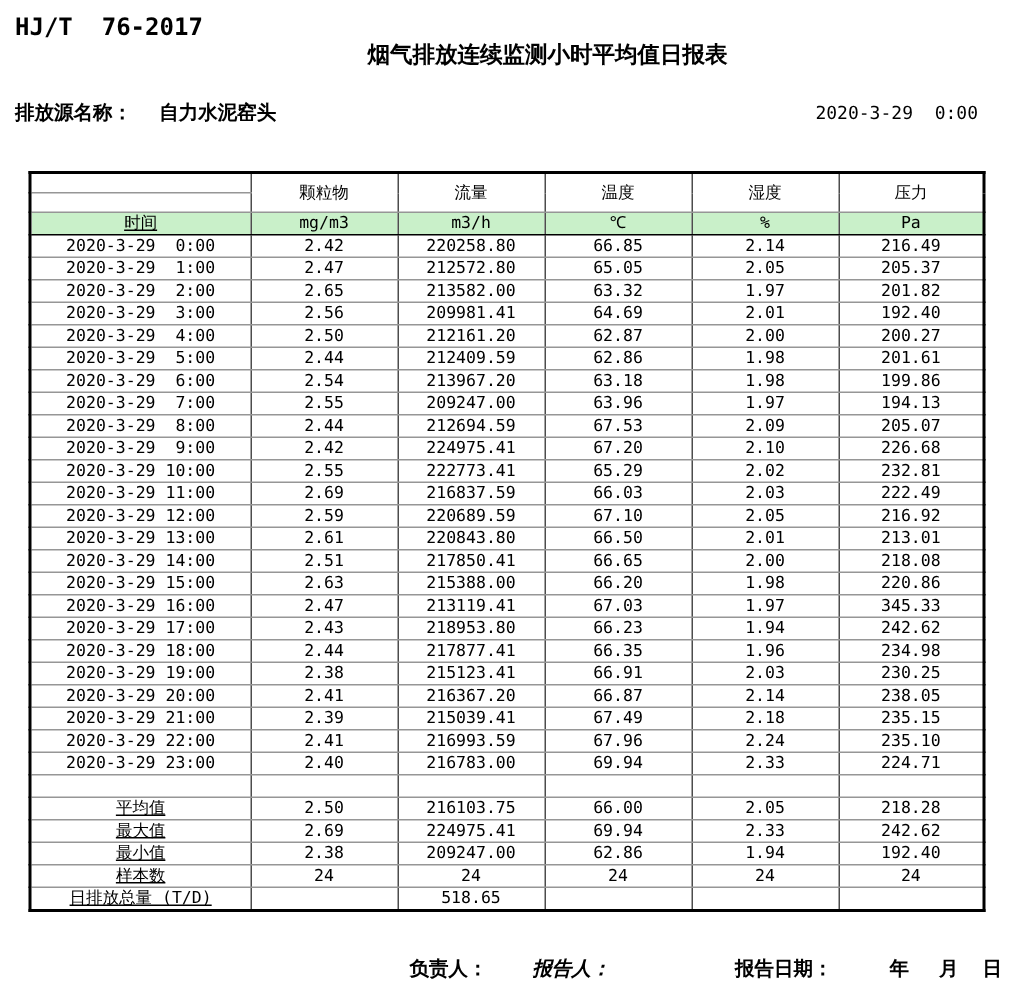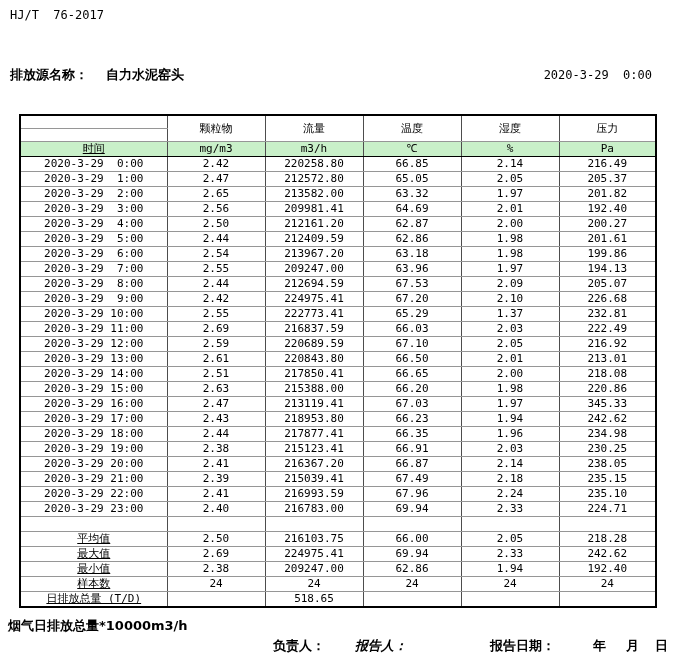--- a/index.html
+++ b/index.html
@@ -4,21 +4,21 @@
 <style>
   html,body { margin:0; padding:0; background:#ffffff; }
   .page {
     position:relative; width:674px; height:661px; overflow:hidden;
     background:#ffffff; color:#000;
     font-family:"DejaVu Sans", sans-serif;
   }
   .hj-code {
     position:absolute; left:10px; top:8px;
     font-family:"DejaVu Sans Mono", monospace;
-    font-weight:normal; font-size:12px; white-space:pre;
+    font-weight:bold; font-size:16px; white-space:pre;
   }
   .report-title {
     position:absolute; left:56px; top:27px; width:618px;
     text-align:center; font-weight:bold; font-size:15px;
   }
   .source-line { position:absolute; left:10px; top:66px; font-size:13px; font-weight:bold; white-space:pre; }
   .report-time {
     position:absolute; right:22px; top:68px;
     font-family:"DejaVu Sans Mono", monospace; font-size:12px; white-space:pre;
   }
@@ -61,20 +61,21 @@
   .sign-year { left:593px; }
   .sign-month { left:626px; }
   .sign-day { left:655px; }
 </style>
 </head>
 <body>
 
 <div class="page">
 
   <div class="hj-code">HJ/T  76-2017</div>
+  <div class="report-title">烟气排放连续监测小时平均值日报表</div>
   <div class="source-line">排放源名称：    自力水泥窑头</div>
   <div class="report-time">2020-3-29  0:00</div>
 
   <table class="report">
     <colgroup>
       <col style="width:147px">
         <col style="width:98px">
         <col style="width:98px">
       <col style="width:98px">
         <col style="width:98px">
@@ -180,21 +181,21 @@
           <td>224975.41</td>
           <td>67.20</td>
           <td>2.10</td>
           <td>226.68</td>
         </tr>
         <tr>
           <td>2020-3-29 10:00</td>
           <td>2.55</td>
           <td>222773.41</td>
           <td>65.29</td>
-          <td>1.37</td>
+          <td>2.02</td>
           <td>232.81</td>
         </tr>
         <tr>
           <td>2020-3-29 11:00</td>
           <td>2.69</td>
           <td>216837.59</td>
           <td>66.03</td>
           <td>2.03</td>
           <td>222.49</td>
         </tr>
@@ -338,21 +339,20 @@
           <td class="summary-label">日排放总量 (T/D)</td>
           <td></td>
           <td>518.65</td>
           <td></td>
           <td></td>
           <td></td>
         </tr>
       </tbody>
   </table>
 
-  <div class="footnote">烟气日排放总量*10000m3/h</div>
   <div class="sign-item sign-manager">负责人：</div>
   <div class="sign-item sign-reporter">报告人：</div>
   <div class="sign-item sign-date">报告日期：</div>
   <div class="sign-item sign-year">年</div>
   <div class="sign-item sign-month">月</div>
   <div class="sign-item sign-day">日</div>
 
 </div>
 
 </body></html>

